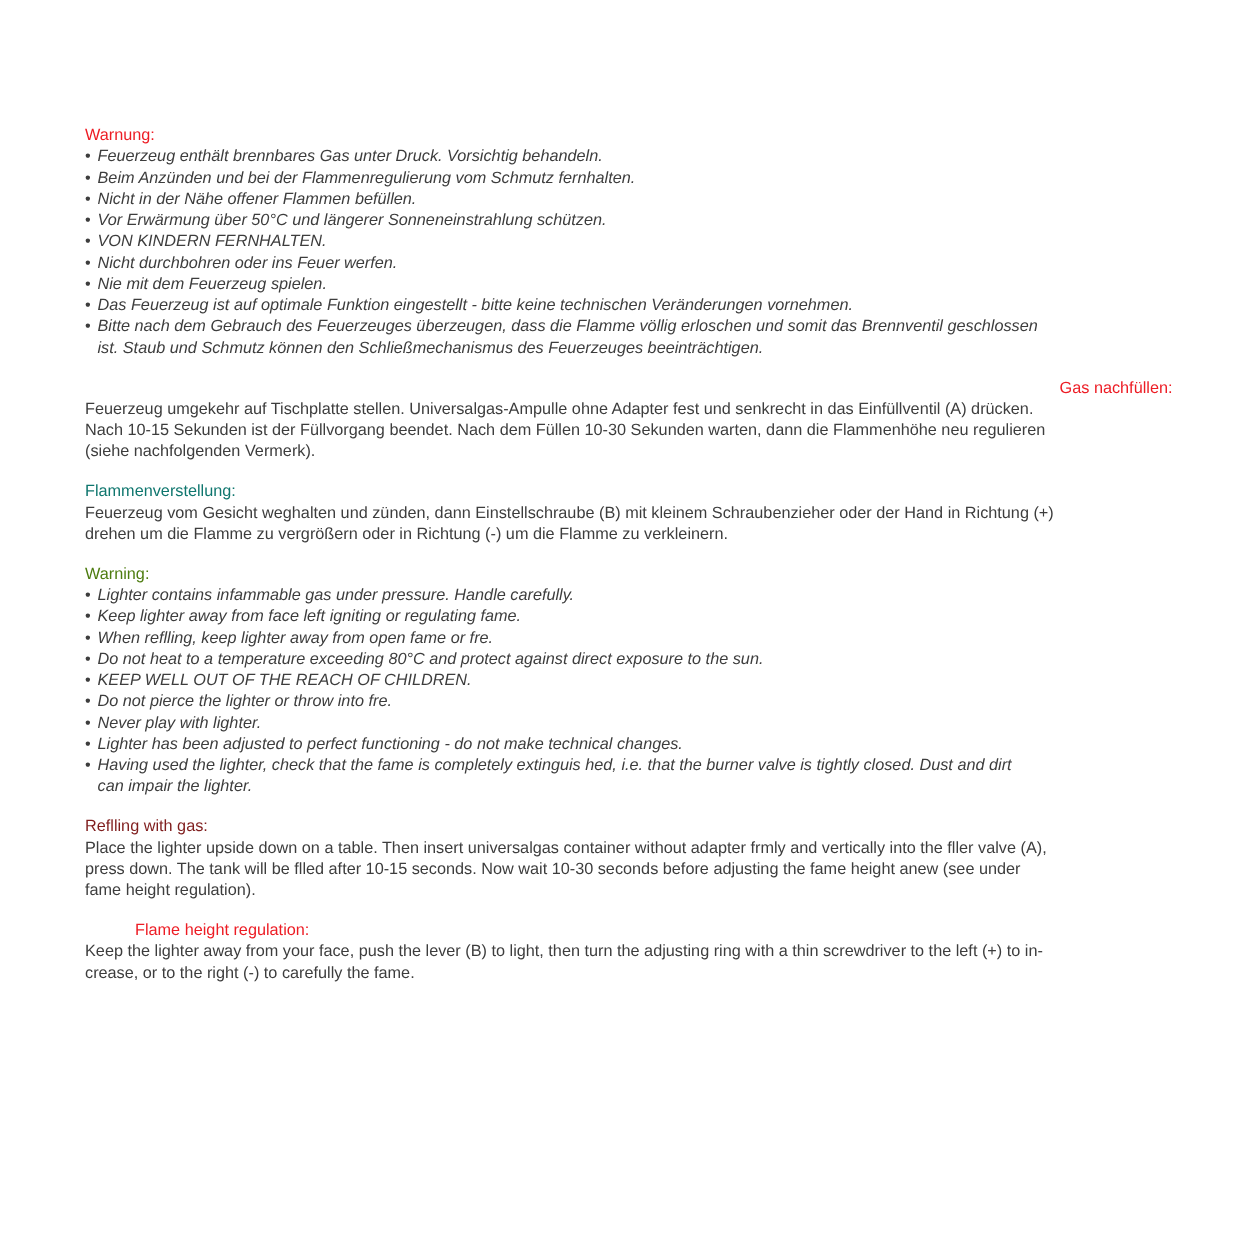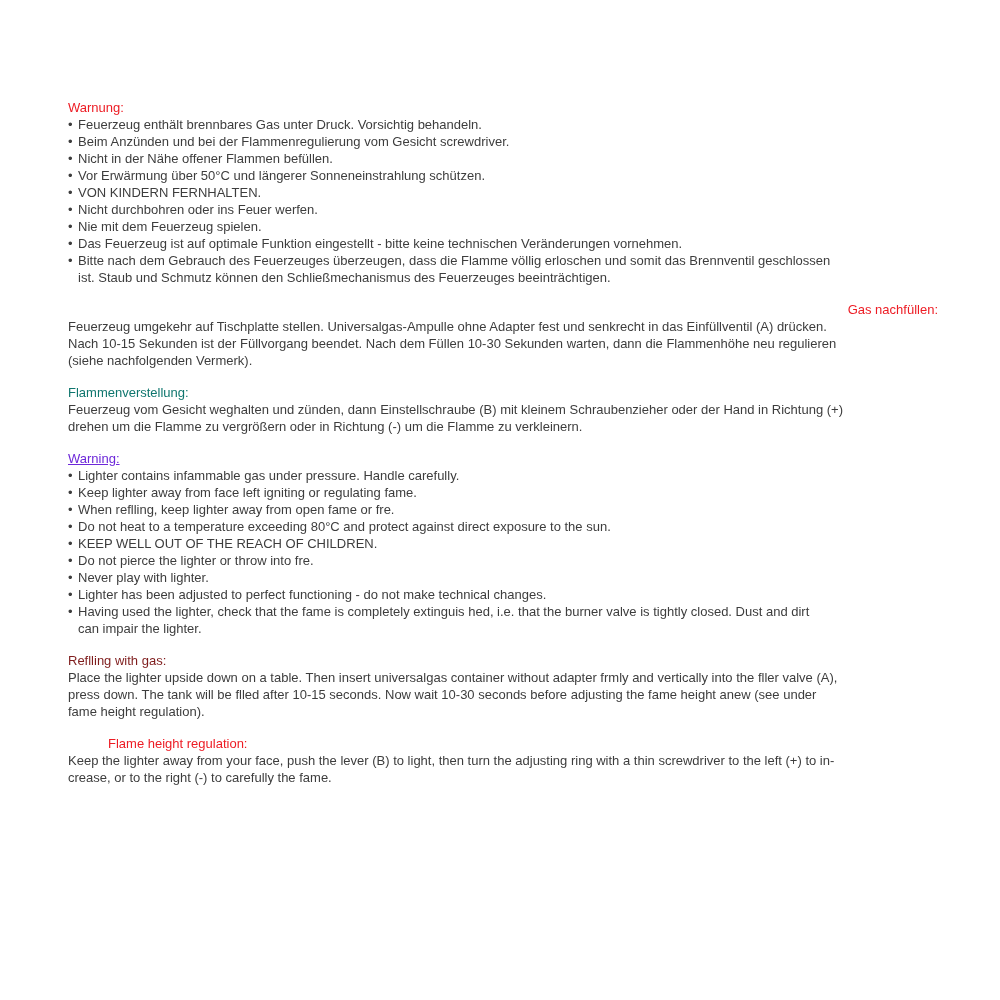--- a/index.html
+++ b/index.html
@@ -35,51 +35,52 @@
   .marker {
     display: inline-block;
     width: 10px;
     margin-left: -10px;
   }
   .line, .bullet, .heading {
     white-space: nowrap;
   }
   .bullet .wrapline {
     white-space: nowrap;
+    font-style: italic;
   }
 </style>
 </head>
 <body>
 
 <div class="doc" id="doc-root" style="color: rgb(61, 61, 61);">
     <div class="sec">
       <div class="heading" style="color: rgb(237, 28, 36);">Warnung:</div>
       <div class="bullet"><span class="marker">•</span><span class="wrapline">Feuerzeug enthält brennbares Gas unter Druck. Vorsichtig behandeln.</span></div>
-      <div class="bullet"><span class="marker">•</span><span class="wrapline">Beim Anzünden und bei der Flammenregulierung vom Gesicht screwdriver.</span></div>
+      <div class="bullet"><span class="marker">•</span><span class="wrapline">Beim Anzünden und bei der Flammenregulierung vom Schmutz fernhalten.</span></div>
       <div class="bullet"><span class="marker">•</span><span class="wrapline">Nicht in der Nähe offener Flammen befüllen.</span></div>
       <div class="bullet"><span class="marker">•</span><span class="wrapline">Vor Erwärmung über 50°C und längerer Sonneneinstrahlung schützen.</span></div>
       <div class="bullet"><span class="marker">•</span><span class="wrapline">VON KINDERN FERNHALTEN.</span></div>
       <div class="bullet"><span class="marker">•</span><span class="wrapline">Nicht durchbohren oder ins Feuer werfen.</span></div>
       <div class="bullet"><span class="marker">•</span><span class="wrapline">Nie mit dem Feuerzeug spielen.</span></div>
       <div class="bullet"><span class="marker">•</span><span class="wrapline">Das Feuerzeug ist auf optimale Funktion eingestellt - bitte keine technischen Veränderungen vornehmen.</span></div>
       <div class="bullet"><span class="marker">•</span><span class="wrapline">Bitte nach dem Gebrauch des Feuerzeuges überzeugen, dass die Flamme völlig erloschen und somit das Brennventil geschlossen</span><br><span class="wrapline">ist. Staub und Schmutz können den Schließmechanismus des Feuerzeuges beeinträchtigen.</span></div>
     </div>
     <div class="sec">
       <div class="heading" style="color: rgb(237, 28, 36); text-align: right;">Gas nachfüllen:</div>
       <div class="line">Feuerzeug umgekehr auf Tischplatte stellen. Universalgas-Ampulle ohne Adapter fest und senkrecht in das Einfüllventil (A) drücken.</div>
       <div class="line">Nach 10-15 Sekunden ist der Füllvorgang beendet. Nach dem Füllen 10-30 Sekunden warten, dann die Flammenhöhe neu regulieren</div>
       <div class="line">(siehe nachfolgenden Vermerk).</div>
     </div>
     <div class="sec">
       <div class="heading" style="color: #0f766e;">Flammenverstellung:</div>
       <div class="line">Feuerzeug vom Gesicht weghalten und zünden, dann Einstellschraube (B) mit kleinem Schraubenzieher oder der Hand in Richtung (+)</div>
       <div class="line">drehen um die Flamme zu vergrößern oder in Richtung (-) um die Flamme zu verkleinern.</div>
     </div>
     <div class="sec">
-      <div class="heading" style="color: #6d28d9; text-decoration: underline;">Warning:</div>
+      <div class="heading" style="color: #4d7c0f;">Warning:</div>
       <div class="bullet"><span class="marker">•</span><span class="wrapline">Lighter contains infammable gas under pressure. Handle carefully.</span></div>
       <div class="bullet"><span class="marker">•</span><span class="wrapline">Keep lighter away from face left igniting or regulating fame.</span></div>
       <div class="bullet"><span class="marker">•</span><span class="wrapline">When reflling, keep lighter away from open fame or fre.</span></div>
       <div class="bullet"><span class="marker">•</span><span class="wrapline">Do not heat to a temperature exceeding 80°C and protect against direct exposure to the sun.</span></div>
       <div class="bullet"><span class="marker">•</span><span class="wrapline">KEEP WELL OUT OF THE REACH OF CHILDREN.</span></div>
       <div class="bullet"><span class="marker">•</span><span class="wrapline">Do not pierce the lighter or throw into fre.</span></div>
       <div class="bullet"><span class="marker">•</span><span class="wrapline">Never play with lighter.</span></div>
       <div class="bullet"><span class="marker">•</span><span class="wrapline">Lighter has been adjusted to perfect functioning - do not make technical changes.</span></div>
       <div class="bullet"><span class="marker">•</span><span class="wrapline">Having used the lighter, check that the fame is completely extinguis hed, i.e. that the burner valve is tightly closed. Dust and dirt</span><br><span class="wrapline">can impair the lighter.</span></div>
     </div>

